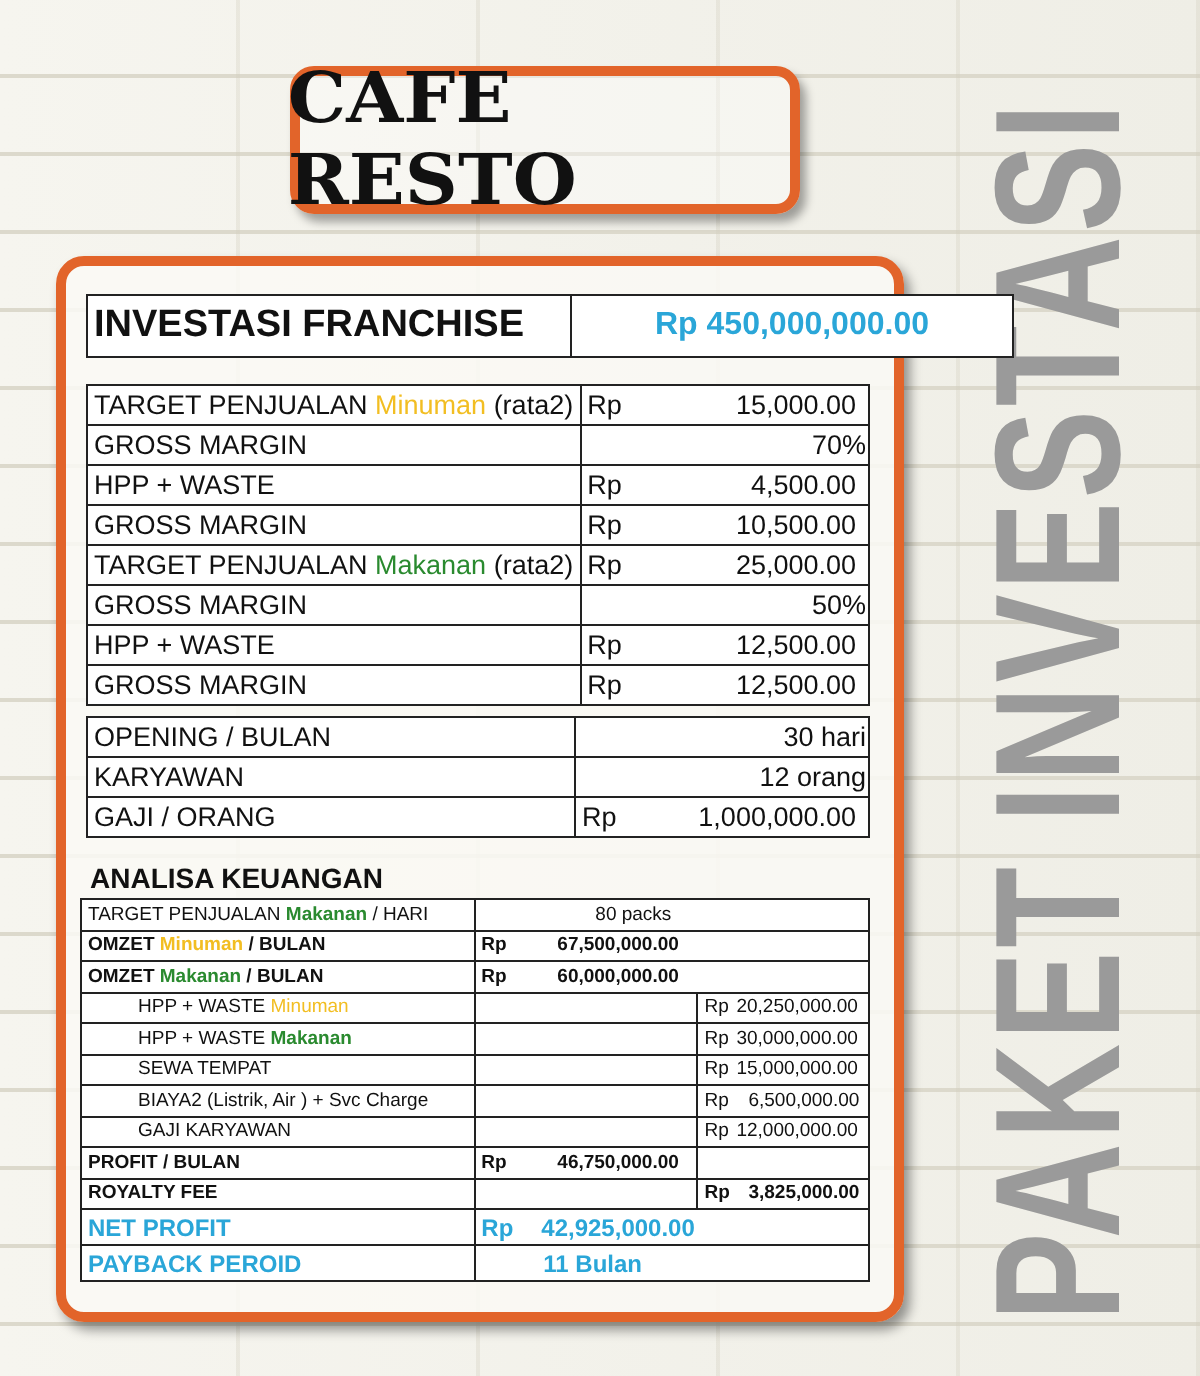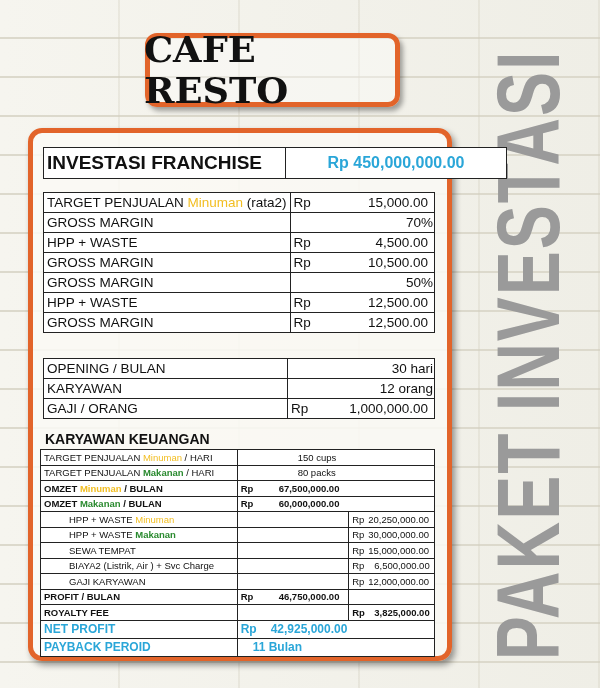--- a/index.html
+++ b/index.html
@@ -112,20 +112,25 @@
     <td class="c1">HPP + WASTE</td>
     <td class="c2">Rp</td>
     <td class="c3">4,500.00</td>
   </tr>
   <tr>
     <td class="c1">GROSS MARGIN</td>
     <td class="c2">Rp</td>
     <td class="c3">10,500.00</td>
   </tr>
   <tr>
+    <td class="c1"><span>TARGET PENJUALAN </span><span class="makan">Makanan</span><span> (rata2)</span></td>
+    <td class="c2">Rp</td>
+    <td class="c3">25,000.00</td>
+  </tr>
+  <tr>
     <td class="c1">GROSS MARGIN</td>
     <td class="c2"></td>
     <td class="c3 pct">50%</td>
   </tr>
   <tr>
     <td class="c1">HPP + WASTE</td>
     <td class="c2">Rp</td>
     <td class="c3">12,500.00</td>
   </tr>
   <tr>
@@ -149,28 +154,24 @@
     <td class="c3 pct">12 orang</td>
   </tr>
   <tr>
     <td class="c1">GAJI / ORANG</td>
     <td class="c2">Rp</td>
     <td class="c3">1,000,000.00</td>
   </tr>
 </tbody>
   </table>
 
-<div class="analisa-title">KARYAWAN KEUANGAN</div>
+<div class="analisa-title">ANALISA KEUANGAN</div>
 
 <table class="t-fin">
   <tbody>
-      <tr>
-    <td class="f1"><span>TARGET PENJUALAN  </span><span class="minum">Minuman</span><span> / HARI</span></td>
-    <td colspan="2" style="padding-left:60px;"><span>150 cups</span></td>
-  </tr>
   <tr>
     <td class="f1"><span>TARGET PENJUALAN  </span><span class="makan b">Makanan</span><span> / HARI</span></td>
     <td colspan="2" style="padding-left:60px;"><span>80 packs</span></td>
   </tr>
   <tr>
     <td class="f1 b"><span>OMZET </span><span class="minum">Minuman</span><span> / BULAN</span></td>
     <td colspan="2" class="b"><span class="rp">Rp</span><span>67,500,000.00</span></td>
   </tr>
   <tr>
     <td class="f1 b"><span>OMZET </span><span class="makan">Makanan</span><span> / BULAN</span></td>
@@ -210,16 +211,16 @@
     <td class="f1 b">ROYALTY FEE</td>
     <td class="f2"></td>
     <td class="f3 b"><span class="rpm" style="width:22px">Rp</span><span>3,825,000.00</span></td>
   </tr>
   <tr>
     <td class="f1 blue" style="height:17px">NET PROFIT</td>
     <td colspan="2" class="blue"><span class="rp" style="width:30px">Rp</span><span>42,925,000.00</span></td>
   </tr>
   <tr>
     <td class="f1 blue" style="height:17px">PAYBACK PEROID</td>
-    <td colspan="2" class="blue" style="padding-left:15px">11 Bulan</td>
+    <td colspan="2" class="blue" style="padding-left:34px">11 Bulan</td>
   </tr>
 </tbody>
   </table>
 
 </body></html>

